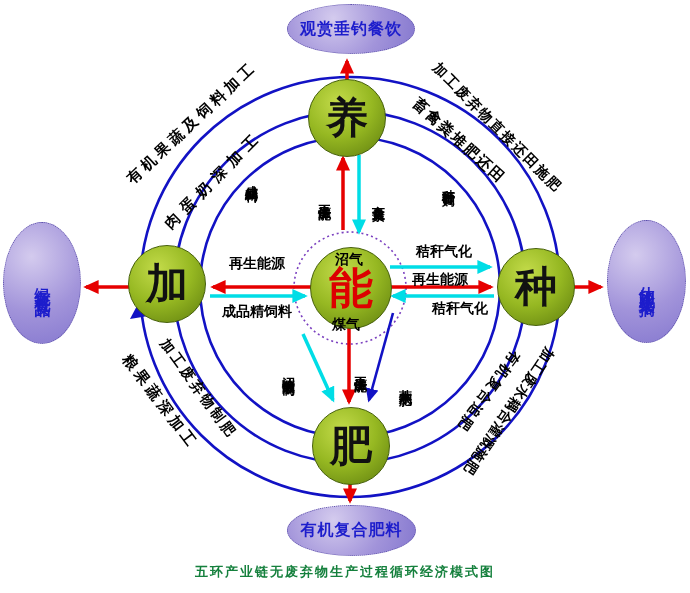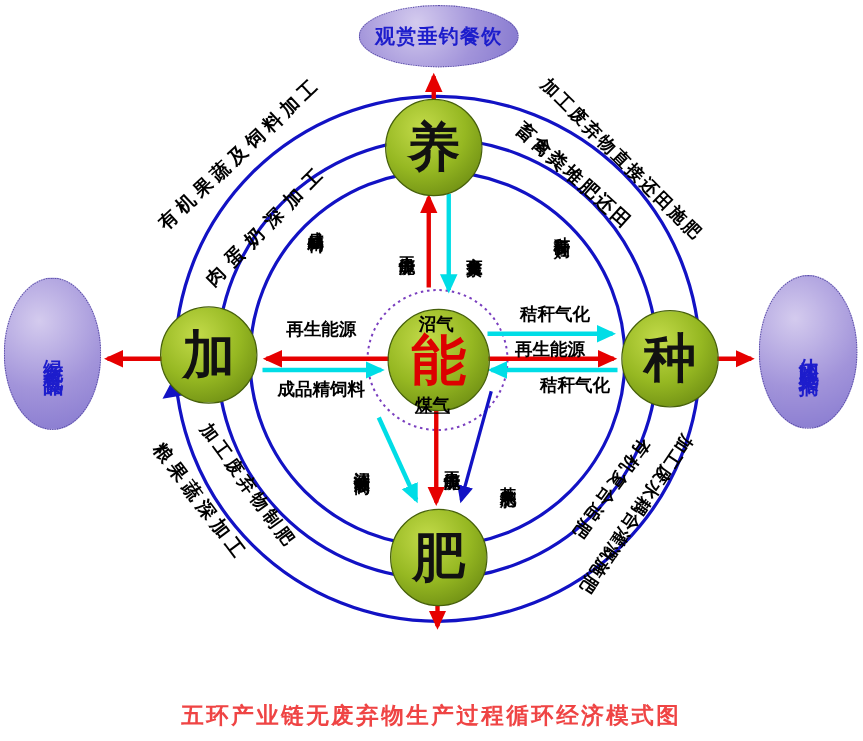--- a/index.html
+++ b/index.html
@@ -21,21 +21,21 @@
         display:flex;align-items:center;justify-content:center;
         color:#1d1dcc;font-weight:bold;}
   .term.h{font-size:16px;letter-spacing:1px;}
   .term.v{writing-mode:vertical-rl;text-orientation:upright;font-size:16px;letter-spacing:3px;}
   
   .lbl{position:absolute;transform:translate(-50%,-50%);white-space:nowrap;
        color:#000;font-weight:bold;font-size:14px;}
   .lbl.v{writing-mode:vertical-rl;text-orientation:upright;font-size:13px;letter-spacing:1px;}
   .caption{position:absolute;left:345px;top:572px;transform:translate(-50%,-50%);
            white-space:nowrap;font-family:Liberation Mono, monospace;
-           font-size:18px;font-weight:bold;letter-spacing:2px;color:#ef4444;}
+           font-size:13px;font-weight:bold;letter-spacing:2px;color:#15803d;}
 </style>
 </head>
 <body>
 
 <div class="stage">
 
   <svg width="690" height="593" viewBox="0 0 690 593">
     <defs>
       <marker id="mr" markerWidth="5" markerHeight="5" refX="3.6" refY="2" orient="auto">
         <path d="M0,0 L4.4,2 L0,4 Z" fill="#e60000"></path>
@@ -77,39 +77,42 @@
 
   <div class="term h" style="left:287px;top:4px;width:126px;height:48px;">
     <span>观赏垂钓餐饮</span>
   </div>
   <div class="term v" style="left:3px;top:222px;width:76px;height:120px;">
     <span>绿色有机食品</span>
   </div>
   <div class="term v" style="left:607px;top:220px;width:77px;height:121px;">
     <span>休闲观光采摘</span>
   </div>
+  <div class="term h" style="left:287px;top:505px;width:127px;height:49px;">
+    <span>有机复合肥料</span>
+  </div>
 
   <div class="node core" style="left:310px;top:247px;">
     <span>能</span>
   </div>
   <div class="node sat" style="left:308px;top:79px;">
     <span>养</span>
   </div>
   <div class="node sat" style="left:128px;top:245px;">
     <span>加</span>
   </div>
   <div class="node sat" style="left:497px;top:248px;">
     <span>种</span>
   </div>
   <div class="node sat" style="left:312px;top:407px;">
     <span>肥</span>
   </div>
 
   <div class="lbl" style="left:349px;top:240px;margin-top:20px;">沼气</div>
-  <div class="lbl" style="left:346px;top:325px;text-decoration:underline;">煤气</div>
+  <div class="lbl" style="left:346px;top:325px;">煤气</div>
 
   <div class="lbl v" style="left:324px;top:196px;">再生能源</div>
   <div class="lbl v" style="left:378px;top:197px;">畜禽粪水</div>
   <div class="lbl" style="left:257px;top:264px;">再生能源</div>
   <div class="lbl" style="left:257px;top:312px;">成品精饲料</div>
   <div class="lbl" style="left:444px;top:252px;">秸秆气化</div>
   <div class="lbl" style="left:440px;top:280px;">再生能源</div>
   <div class="lbl" style="left:460px;top:309px;">秸秆气化</div>
   <div class="lbl v" style="left:288px;top:370px;">沼渣液分离制</div>
   <div class="lbl v" style="left:360px;top:368px;">再生能源</div>

